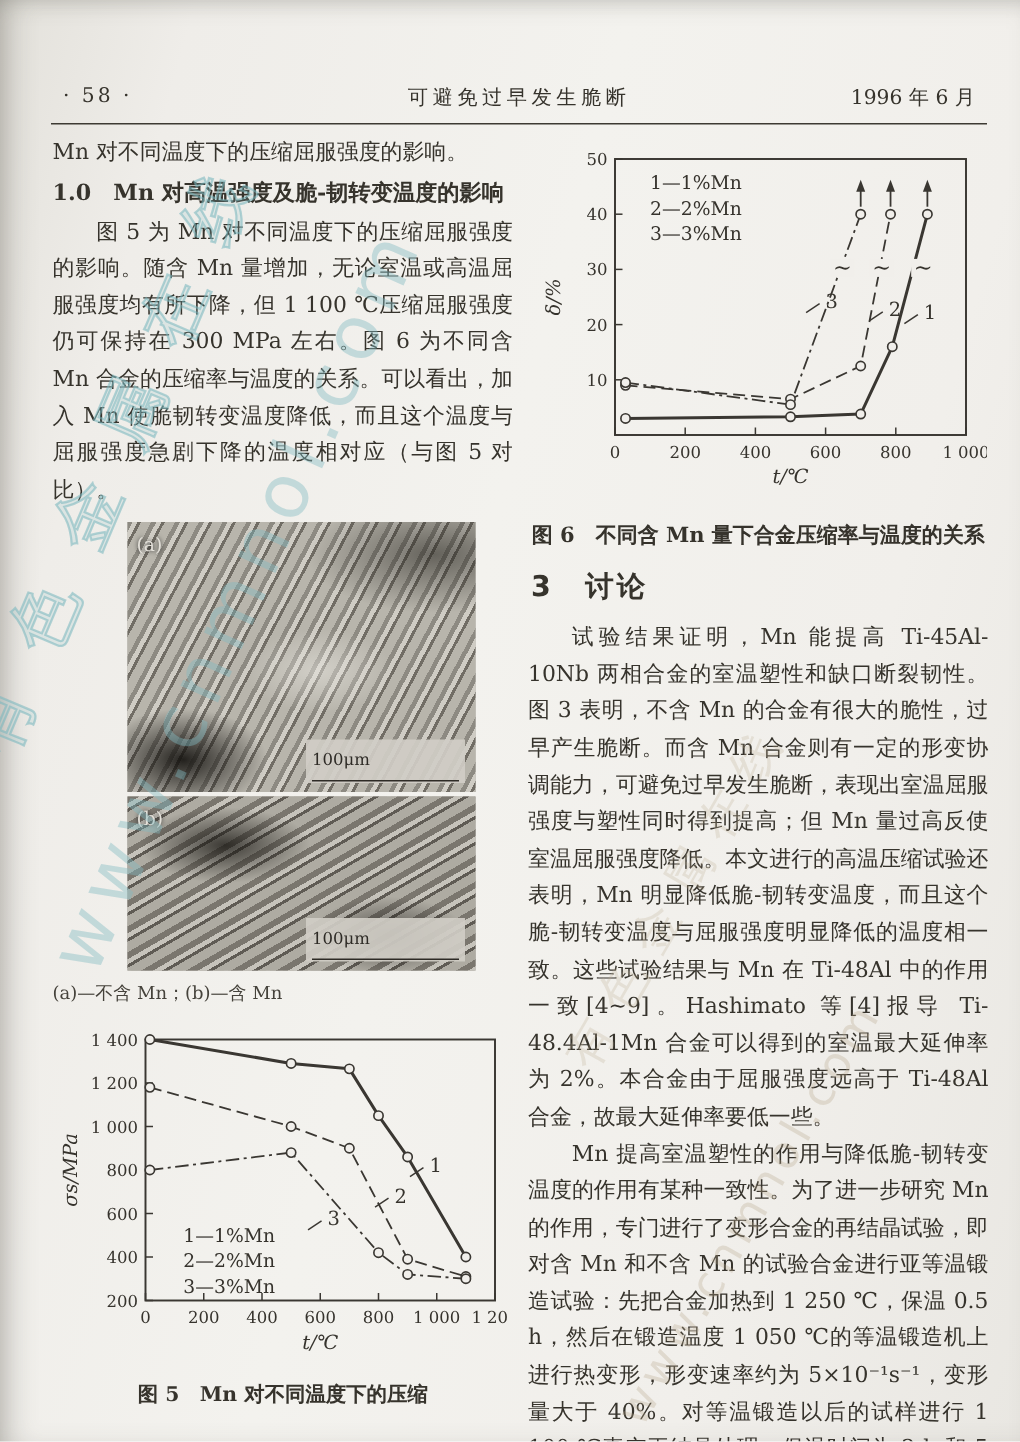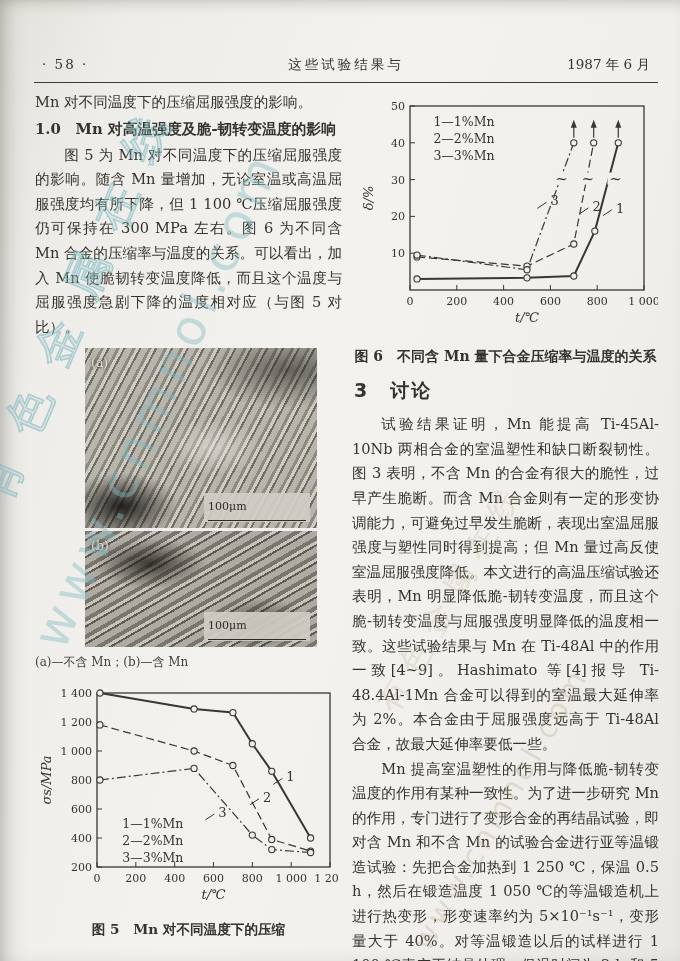--- a/index.html
+++ b/index.html
@@ -63,22 +63,22 @@
   .wm-url-br{left:420px;top:930px;font-size:30px;letter-spacing:4px;transform:rotate(-60deg);transform-origin:0 50%;
       color:rgba(182,166,140,.30);}
 </style>
 </head>
 <body>
 
 <div id="page">
 
   <div class="hdr">
     <span class="pno">· 58 ·</span>
-    <span class="jrn">这些试验结果与</span>
-    <span class="dat">1987 年 6 月</span>
+    <span class="jrn">可避免过早发生脆断</span>
+    <span class="dat">1996 年 6 月</span>
   </div>
   <div class="hdr-rule"></div>
 
   <div class="col" id="colL">
     <p class="para noindent">Mn 对不同温度下的压缩屈服强度的影响。</p>
     <p class="h23">1.0　Mn 对高温强度及脆-韧转变温度的影响</p>
     <p class="para">图 5 为 Mn 对不同温度下的压缩屈服强度的影响。随含 Mn 量增加，无论室温或高温屈服强度均有所下降，但 1 100 ℃压缩屈服强度仍可保持在 300 MPa 左右。图 6 为不同含 Mn 合金的压缩率与温度的关系。可以看出，加入 Mn 使脆韧转变温度降低，而且这个温度与屈服强度急剧下降的温度相对应（与图 5 对比）。</p>
 
     <div class="fig4">
       <div class="micro micro-a">

